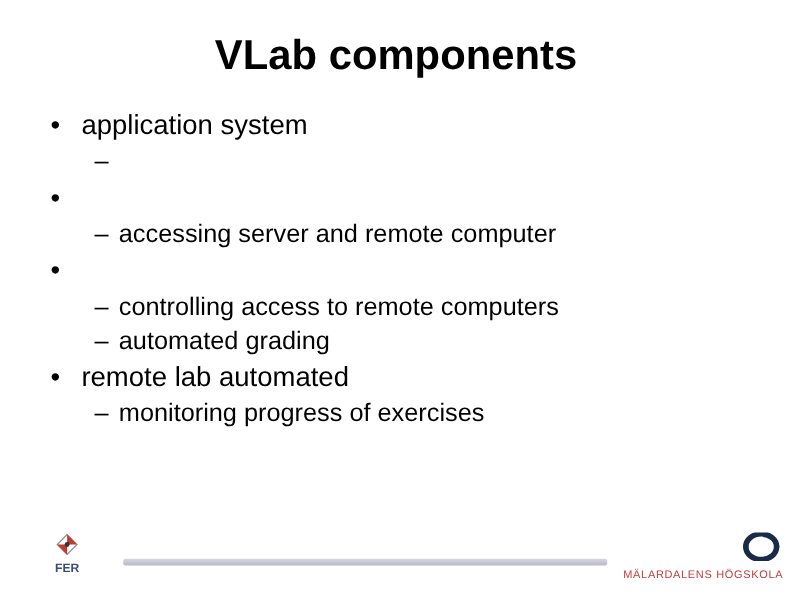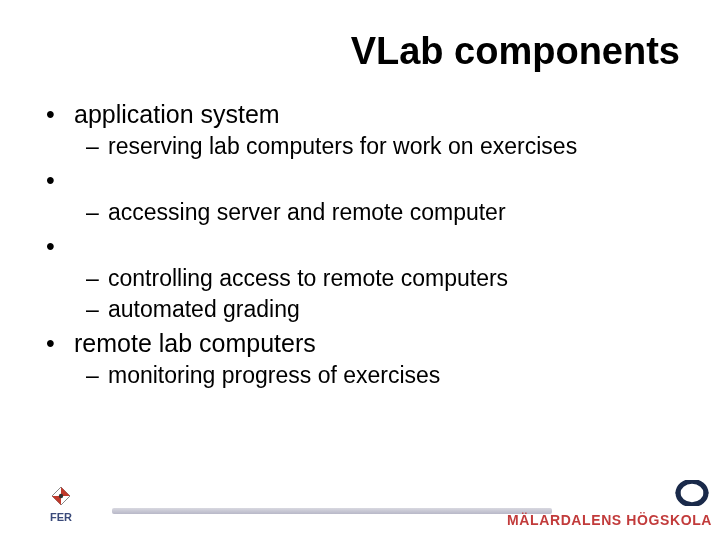--- a/index.html
+++ b/index.html
@@ -1,45 +1,44 @@
 <!DOCTYPE html>
 <html><head>
 <meta charset="utf-8">
 <style>
   * { margin: 0; padding: 0; box-sizing: border-box; }
   html, body { width: 720px; height: 540px; background: #fff; font-family: Arial, Helvetica, sans-serif; color: #000; }
   .slide { position: relative; width: 720px; height: 540px; padding: 24px 40px 0 40px; }
-  .title { text-align: right; font-size: 38px; font-weight: bold; margin-top: 6px; margin-bottom: 26px; }
+  .title { text-align: center; font-size: 38px; font-weight: bold; margin-top: 6px; margin-bottom: 26px; }
   .content { font-size: 25px; line-height: 1.25; }
   .lvl1 { display: flex; margin: 4px 0 2px 6px; }
   .lvl1 .bullet { width: 28px; flex: 0 0 28px; text-align: left; color: #000; }
   .lvl2 { display: flex; margin: 2px 0 2px 46px; font-size: 23px; }
   .lvl2 .dash { width: 22px; flex: 0 0 22px; }
   .footer { position: absolute; left: 12px; bottom: 12px; width: 720px; height: 48px; }
   .fer-logo { position: absolute; left: 24px; bottom: 0; }
   .mdh-logo { position: absolute; right: 20px; bottom: 0; text-align: right; }
-  .mdh-text { font-size: 14px; letter-spacing: 0.6px; font-weight: bold; color: #c23b3b; margin-top: 2px; }
+  .mdh-text { font-size: 10px; letter-spacing: 0.6px; font-weight: normal; color: #c23b3b; margin-top: 2px; }
   .bar { position: absolute; left: 100px; right: 180px; bottom: 14px; height: 6px;
          background: linear-gradient(to bottom, #d8d8e0, #b8b8c8); border-radius: 2px; }
 </style>
 </head>
 <body>
 
 <div class="slide">
 
   <h1 class="title">VLab components</h1>
 
   <div class="content">
     <div class="lvl1">
       <span class="bullet">•</span>
       <span>application system</span>
     </div>
     <div class="lvl2">
       <span class="dash">–</span>
-      <span>reserving lab computers for work on exercises</span>
     </div>
 
     <div class="lvl1">
       <span class="bullet">•</span>
     </div>
     <div class="lvl2">
       <span class="dash">–</span>
       <span>accessing server and remote computer</span>
     </div>
 
@@ -50,21 +49,21 @@
       <span class="dash">–</span>
       <span>controlling access to remote computers</span>
     </div>
     <div class="lvl2">
       <span class="dash">–</span>
       <span>automated grading</span>
     </div>
 
     <div class="lvl1">
       <span class="bullet">•</span>
-      <span>remote lab computers</span>
+      <span>remote lab automated</span>
     </div>
     <div class="lvl2">
       <span class="dash">–</span>
       <span>monitoring progress of exercises</span>
     </div>
   </div>
 
   <div class="footer">
     <div class="fer-logo">
       <svg width="50" height="40" viewBox="0 0 50 40">

